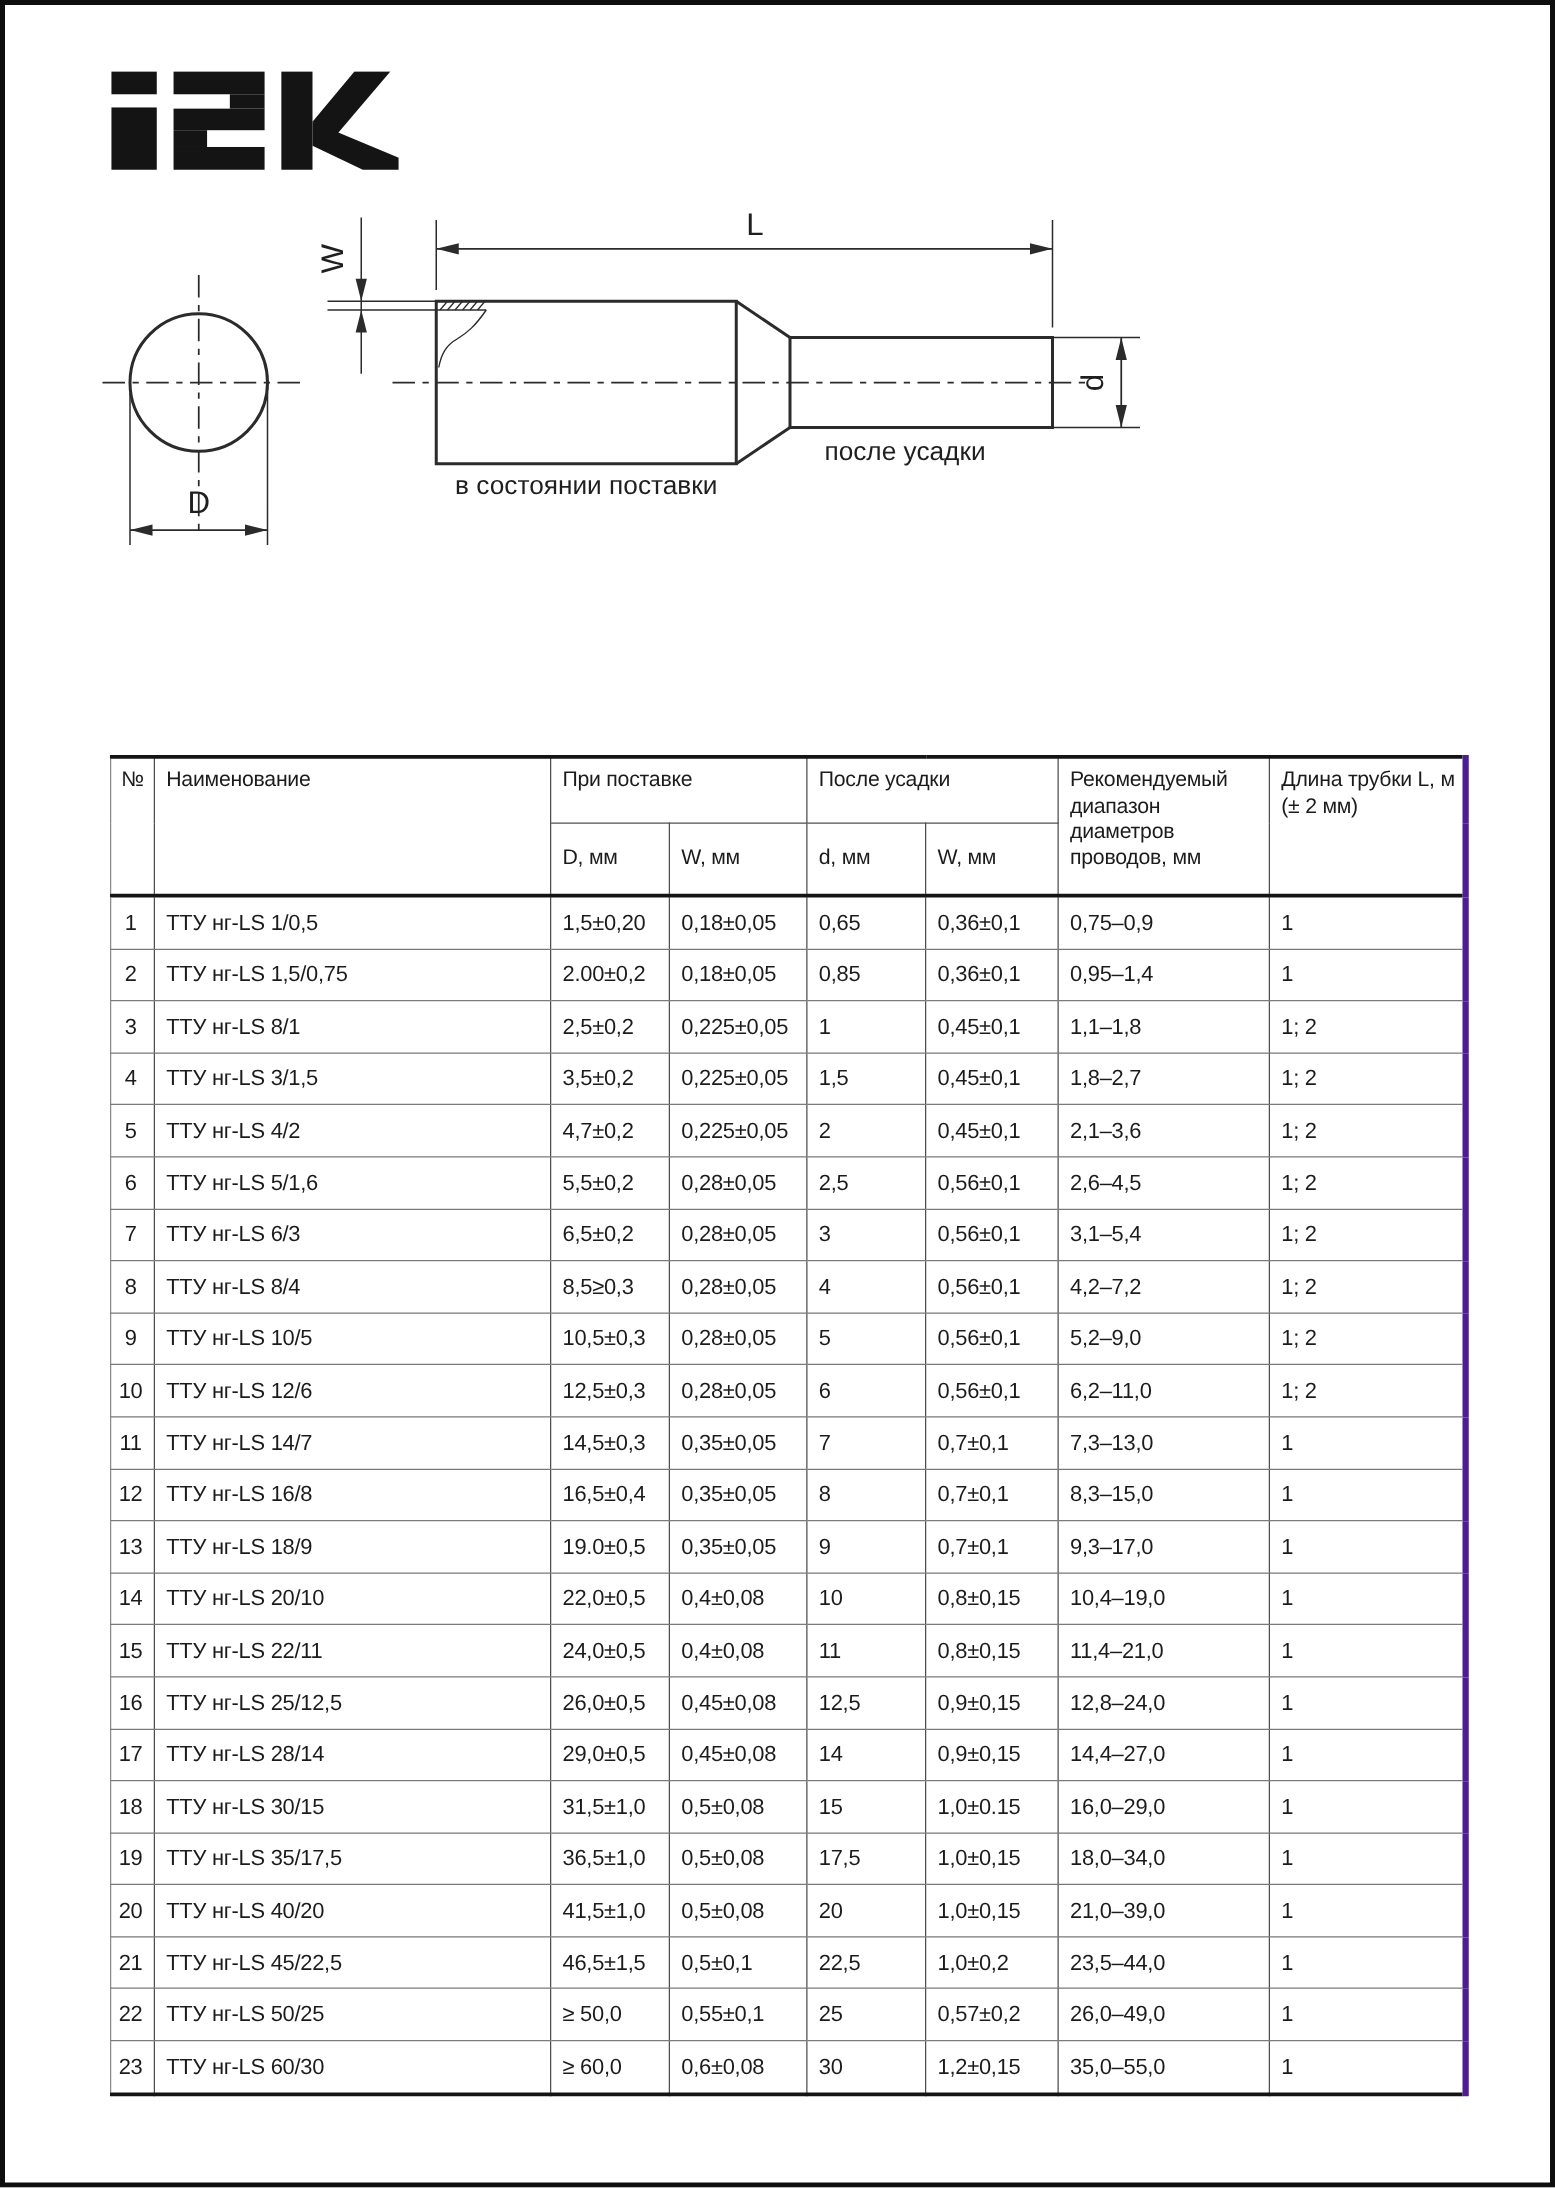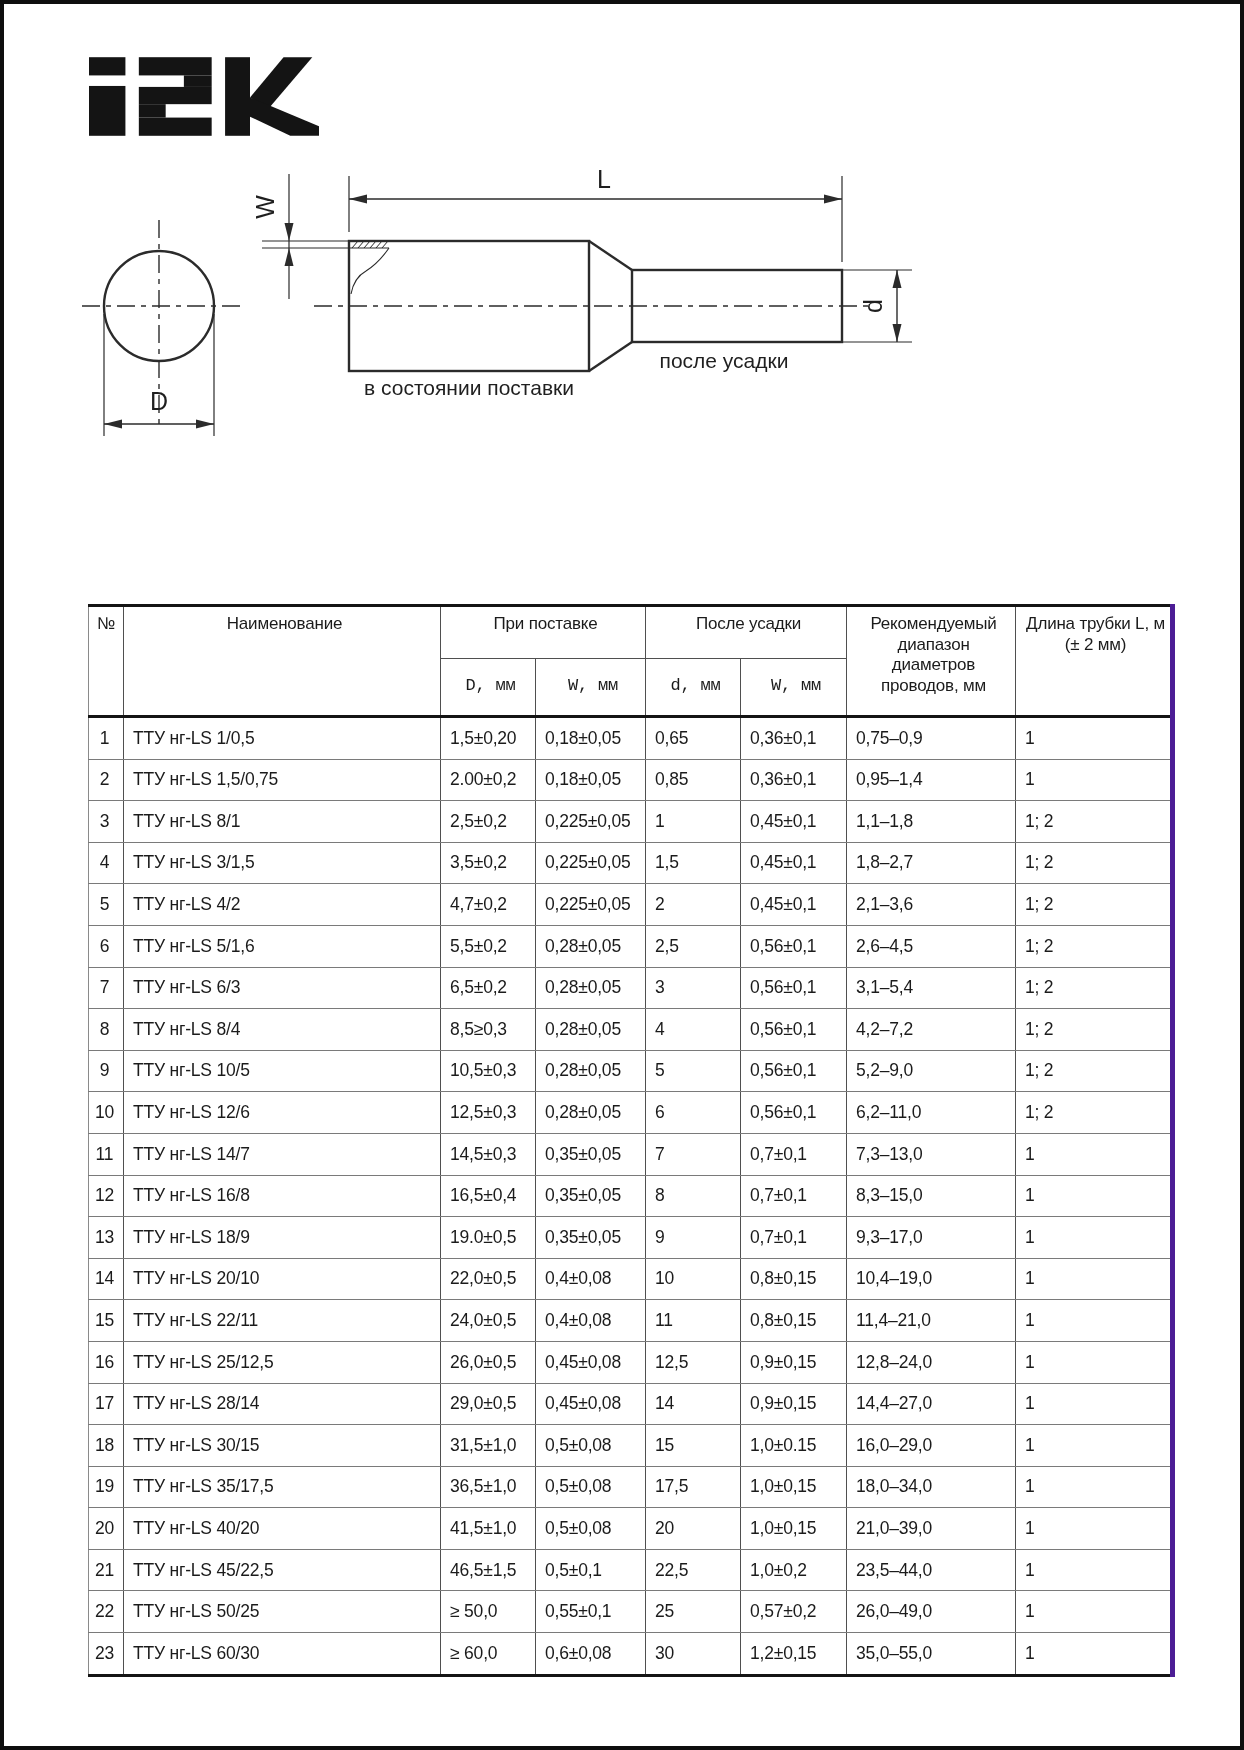--- a/index.html
+++ b/index.html
@@ -16,25 +16,25 @@
     position:absolute; left:84px; top:600px; width:1084px;
     border-collapse:collapse; table-layout:fixed;
     font-size:17.5px; letter-spacing:-0.2px; line-height:1.22;
     border-top:3px solid #141414; border-bottom:3px solid #141414;
   }
   table.spec th, table.spec td {
     border:1.6px solid #4f4f4f; font-weight:normal;
     overflow:hidden;
   }
   table.spec thead th {
-    text-align:center; font-size:17px; padding:7px 4px 4px 9px;
+    text-align:left; font-size:17px; padding:7px 4px 4px 9px;
     vertical-align:top;
   }
   table.spec thead tr.group th { height:40px; }
-  table.spec thead tr.sub th { height:50px; vertical-align:middle; padding-top:2px;font-family:Liberation Mono, monospace; }
+  table.spec thead tr.sub th { height:50px; vertical-align:middle; padding-top:2px; }
   table.spec thead { border-bottom:3px solid #141414; }
   table.spec th.c-num { text-align:center; padding-left:2px; padding-right:2px; }
   table.spec tbody td {
     height:36.6px; padding:2px 4px 2px 9px; vertical-align:middle;
     border-top-color:#7a7a7a; border-bottom-color:#7a7a7a;
   }
   table.spec tbody td.c-num { text-align:center; padding-left:1px; }
   table.spec td.c-left, table.spec th.c-left { border-left:1px solid #8a8a8a; }
   table.spec td.c-right, table.spec th.c-right { border-right:5px solid #4c1d95; }
 

